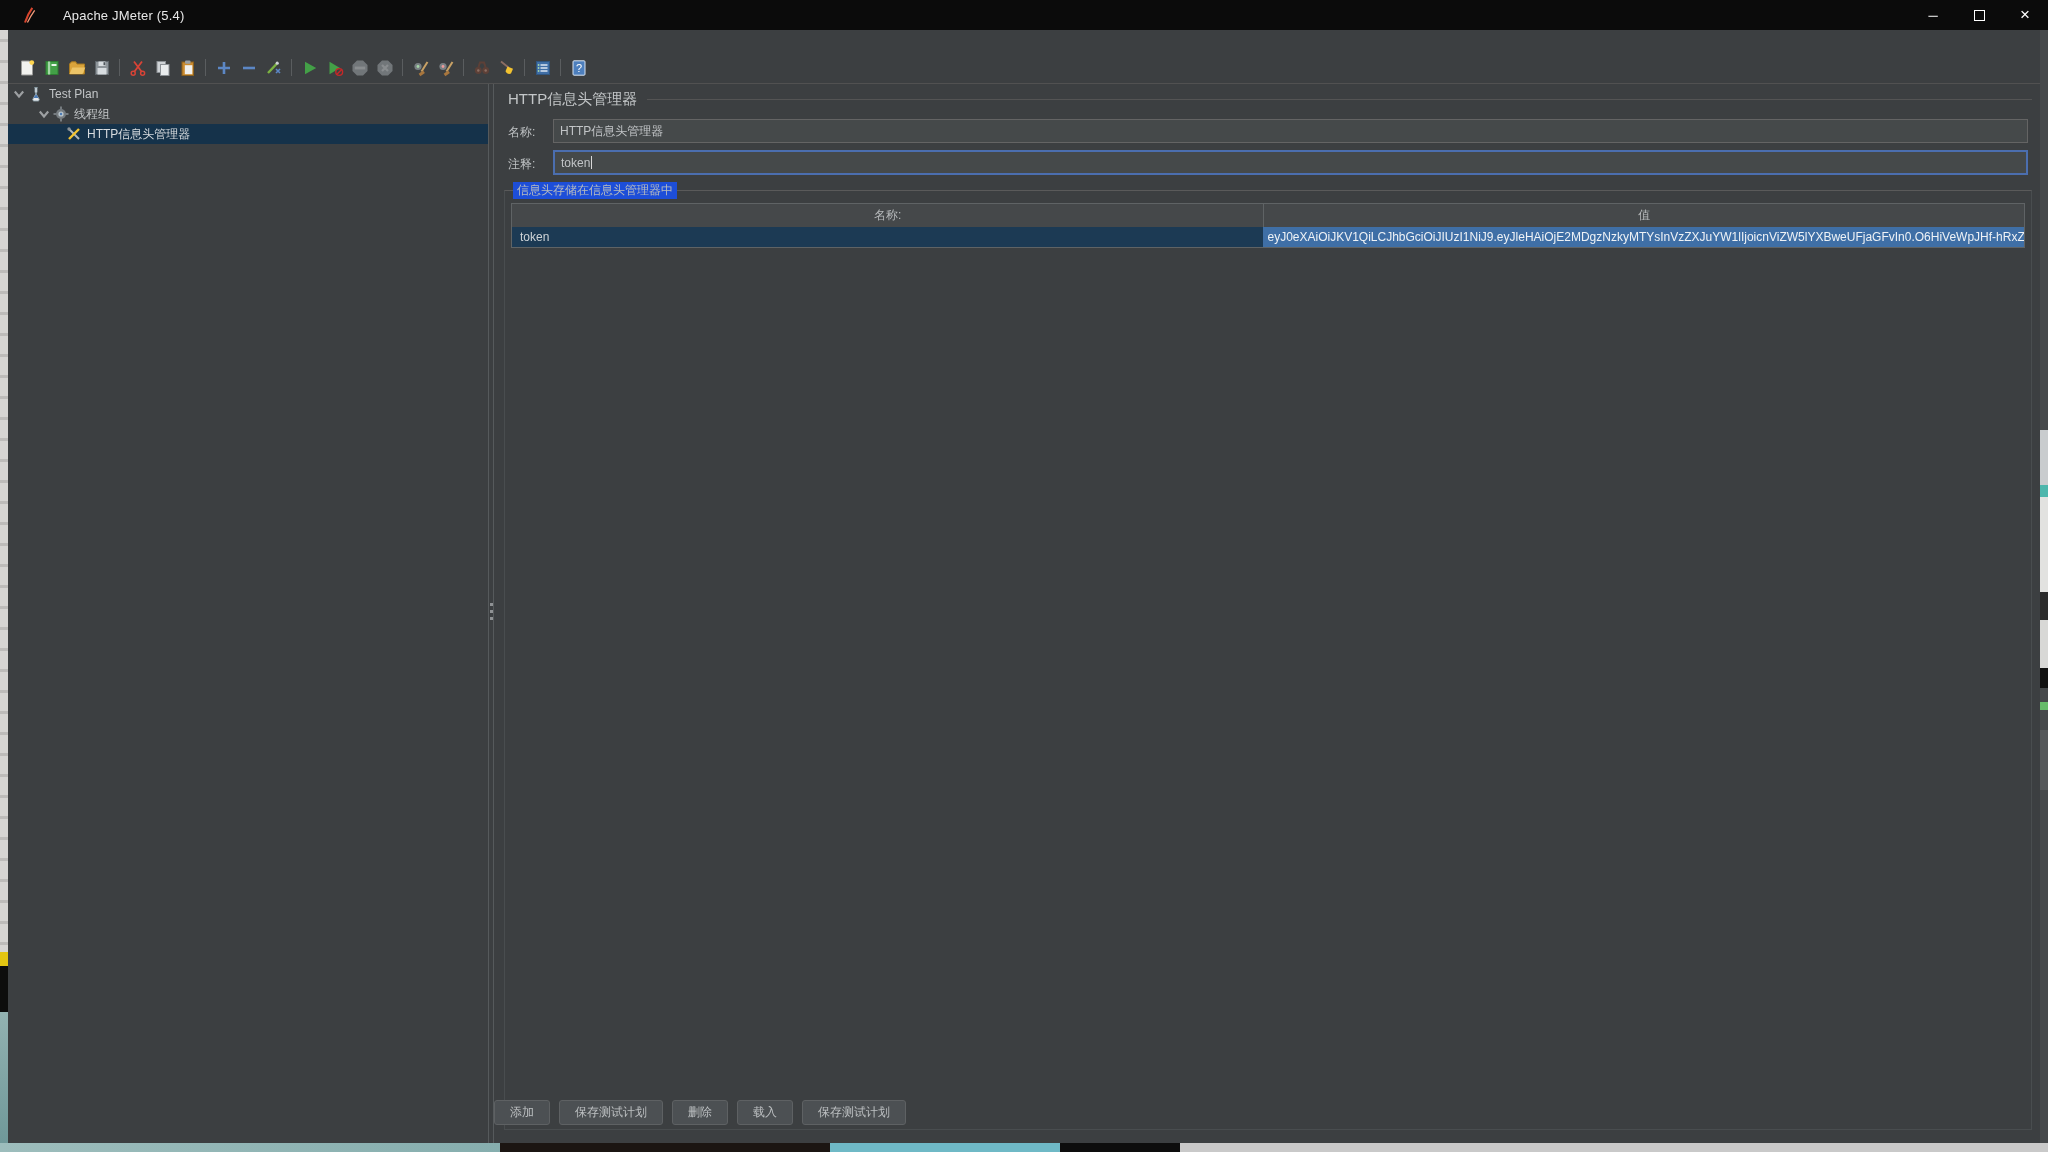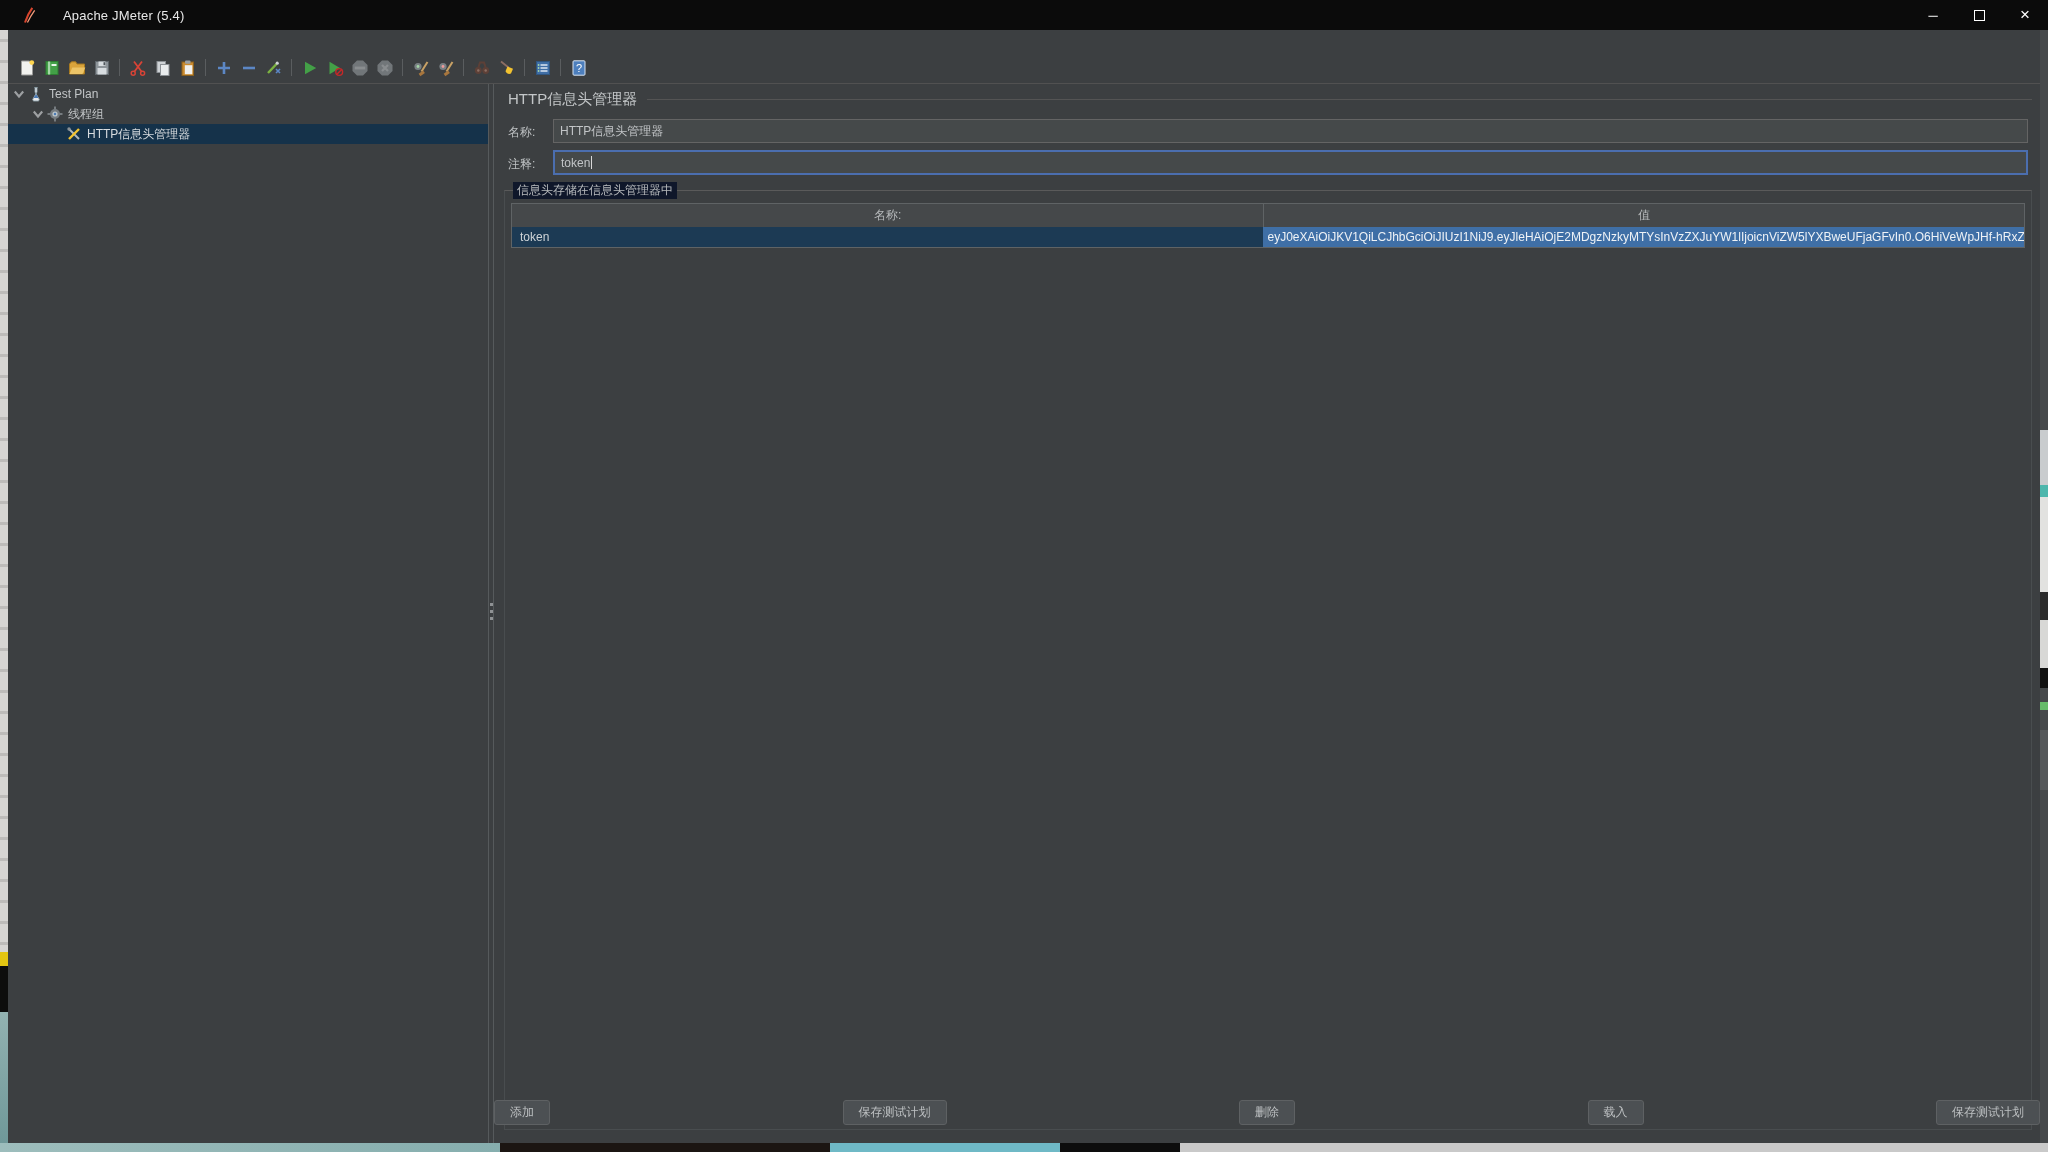--- a/index.html
+++ b/index.html
@@ -52,34 +52,34 @@
   .panel-title{font-size:15px;color:#c3c6c8;white-space:nowrap;}
   .panel-title-rule{flex:1;border-top:1px solid #545454;margin-left:10px;height:0;}
   .field-label{position:absolute;left:14px;font-size:12px;color:#bdc0c2;}
   .text-field{position:absolute;left:59px;right:12px;height:22px;background:#45494a;
               border:1px solid #646464;display:flex;align-items:center;padding:0 6px;
               font-size:12px;color:#c2c5c7;box-sizing:content-box;}
   .text-field.focused{border:2px solid #4b6eaf;height:21px;}
   .caret{display:inline-block;width:1px;height:13px;background:#d8d8d8;margin-left:1px;}
   .group-box{position:absolute;left:10px;right:8px;top:106px;height:938px;
              border:1px solid #494d4f;border-top:1px solid #5a5a5a;}
-  .group-legend{position:absolute;top:-9px;left:8px;background:#0f172a;padding:0 4px;
+  .group-legend{position:absolute;top:-9px;left:8px;background:#1d4ed8;padding:0 4px;
                 font-size:12px;color:#b8bbbd;}
   .hdr-table{position:absolute;left:6px;right:6px;top:12px;border:1px solid #5f6365;}
   .hdr-thead{display:flex;height:23px;background:#45484a;}
   .hdr-th{flex:0 0 49.7%;display:flex;align-items:center;justify-content:center;
           font-size:12px;color:#b6b9bb;box-sizing:border-box;}
   .hdr-th.value-col{flex:1;border-left:1px solid #5f6365;}
   .hdr-row{display:flex;height:20px;}
   .hdr-cell-name{flex:0 0 49.7%;background:#1c3a54;color:#ced3d7;font-size:12px;
                  display:flex;align-items:center;padding-left:8px;box-sizing:border-box;}
   .hdr-cell-value{flex:1;background:#3f6fa6;color:#eef2f6;font-size:12px;
                   display:flex;align-items:center;padding-left:4px;box-sizing:border-box;
                   white-space:nowrap;overflow:hidden;}
-  .btn-row{position:absolute;left:0;right:0;top:1016px;display:flex;justify-content:space-between;gap:21px;}
+  .btn-row{position:absolute;left:0;right:0;top:1016px;display:flex;justify-content:flex-start;gap:9px;}
   .jm-btn{height:23px;padding:0 15px;background:#4c5053;border:1px solid #5e6163;border-radius:3px;
           color:#bdc0c2;font-size:12px;display:flex;align-items:center;white-space:nowrap;}
 </style>
 </head>
 <body>
 
 <div id="screen">
 
   <div class="left-sliver">
     <div class="frag" style="top:0;height:952px;background:repeating-linear-gradient(#d6d5d3 0 18px,#bdbcba 18px 21px);"></div>
@@ -283,21 +283,21 @@
           </svg>
         </span>
         <span class="tree-icon">
           <svg viewBox="0 0 16 16">
             <path d="M6.3 1.5h3.4M7 2v4l4.1 7.1c.5.9-.2 1.9-1.2 1.9H6.1c-1 0-1.7-1-1.2-1.9L9 6V2" fill="#e8eaec" stroke="#90a4ae" stroke-width="0.9"></path>
             <path d="M5.7 12l1.9-3.2h1l1.9 3.2z" fill="#4a7ab5"></path>
           </svg>
         </span>
         <span>Test Plan</span>
       </div>
-      <div class="tree-row" style="padding-left: 23px; font-family: Liberation Mono, monospace;">
+      <div class="tree-row" style="padding-left: 29px; font-family: Liberation Mono, monospace;">
         <span class="tree-arrow">
           <svg viewBox="0 0 10 10">
             <polyline points="2,3.2 5,6.8 8,3.2" stroke="#9da0a2" stroke-width="1.5" fill="none"></polyline>
           </svg>
         </span>
         <span class="tree-icon">
           <svg viewBox="0 0 16 16">
             <g fill="#767c80">
               <rect x="7" y="0.5" width="2" height="3.2"></rect>
               <rect x="7" y="12.3" width="2" height="3.2"></rect>

